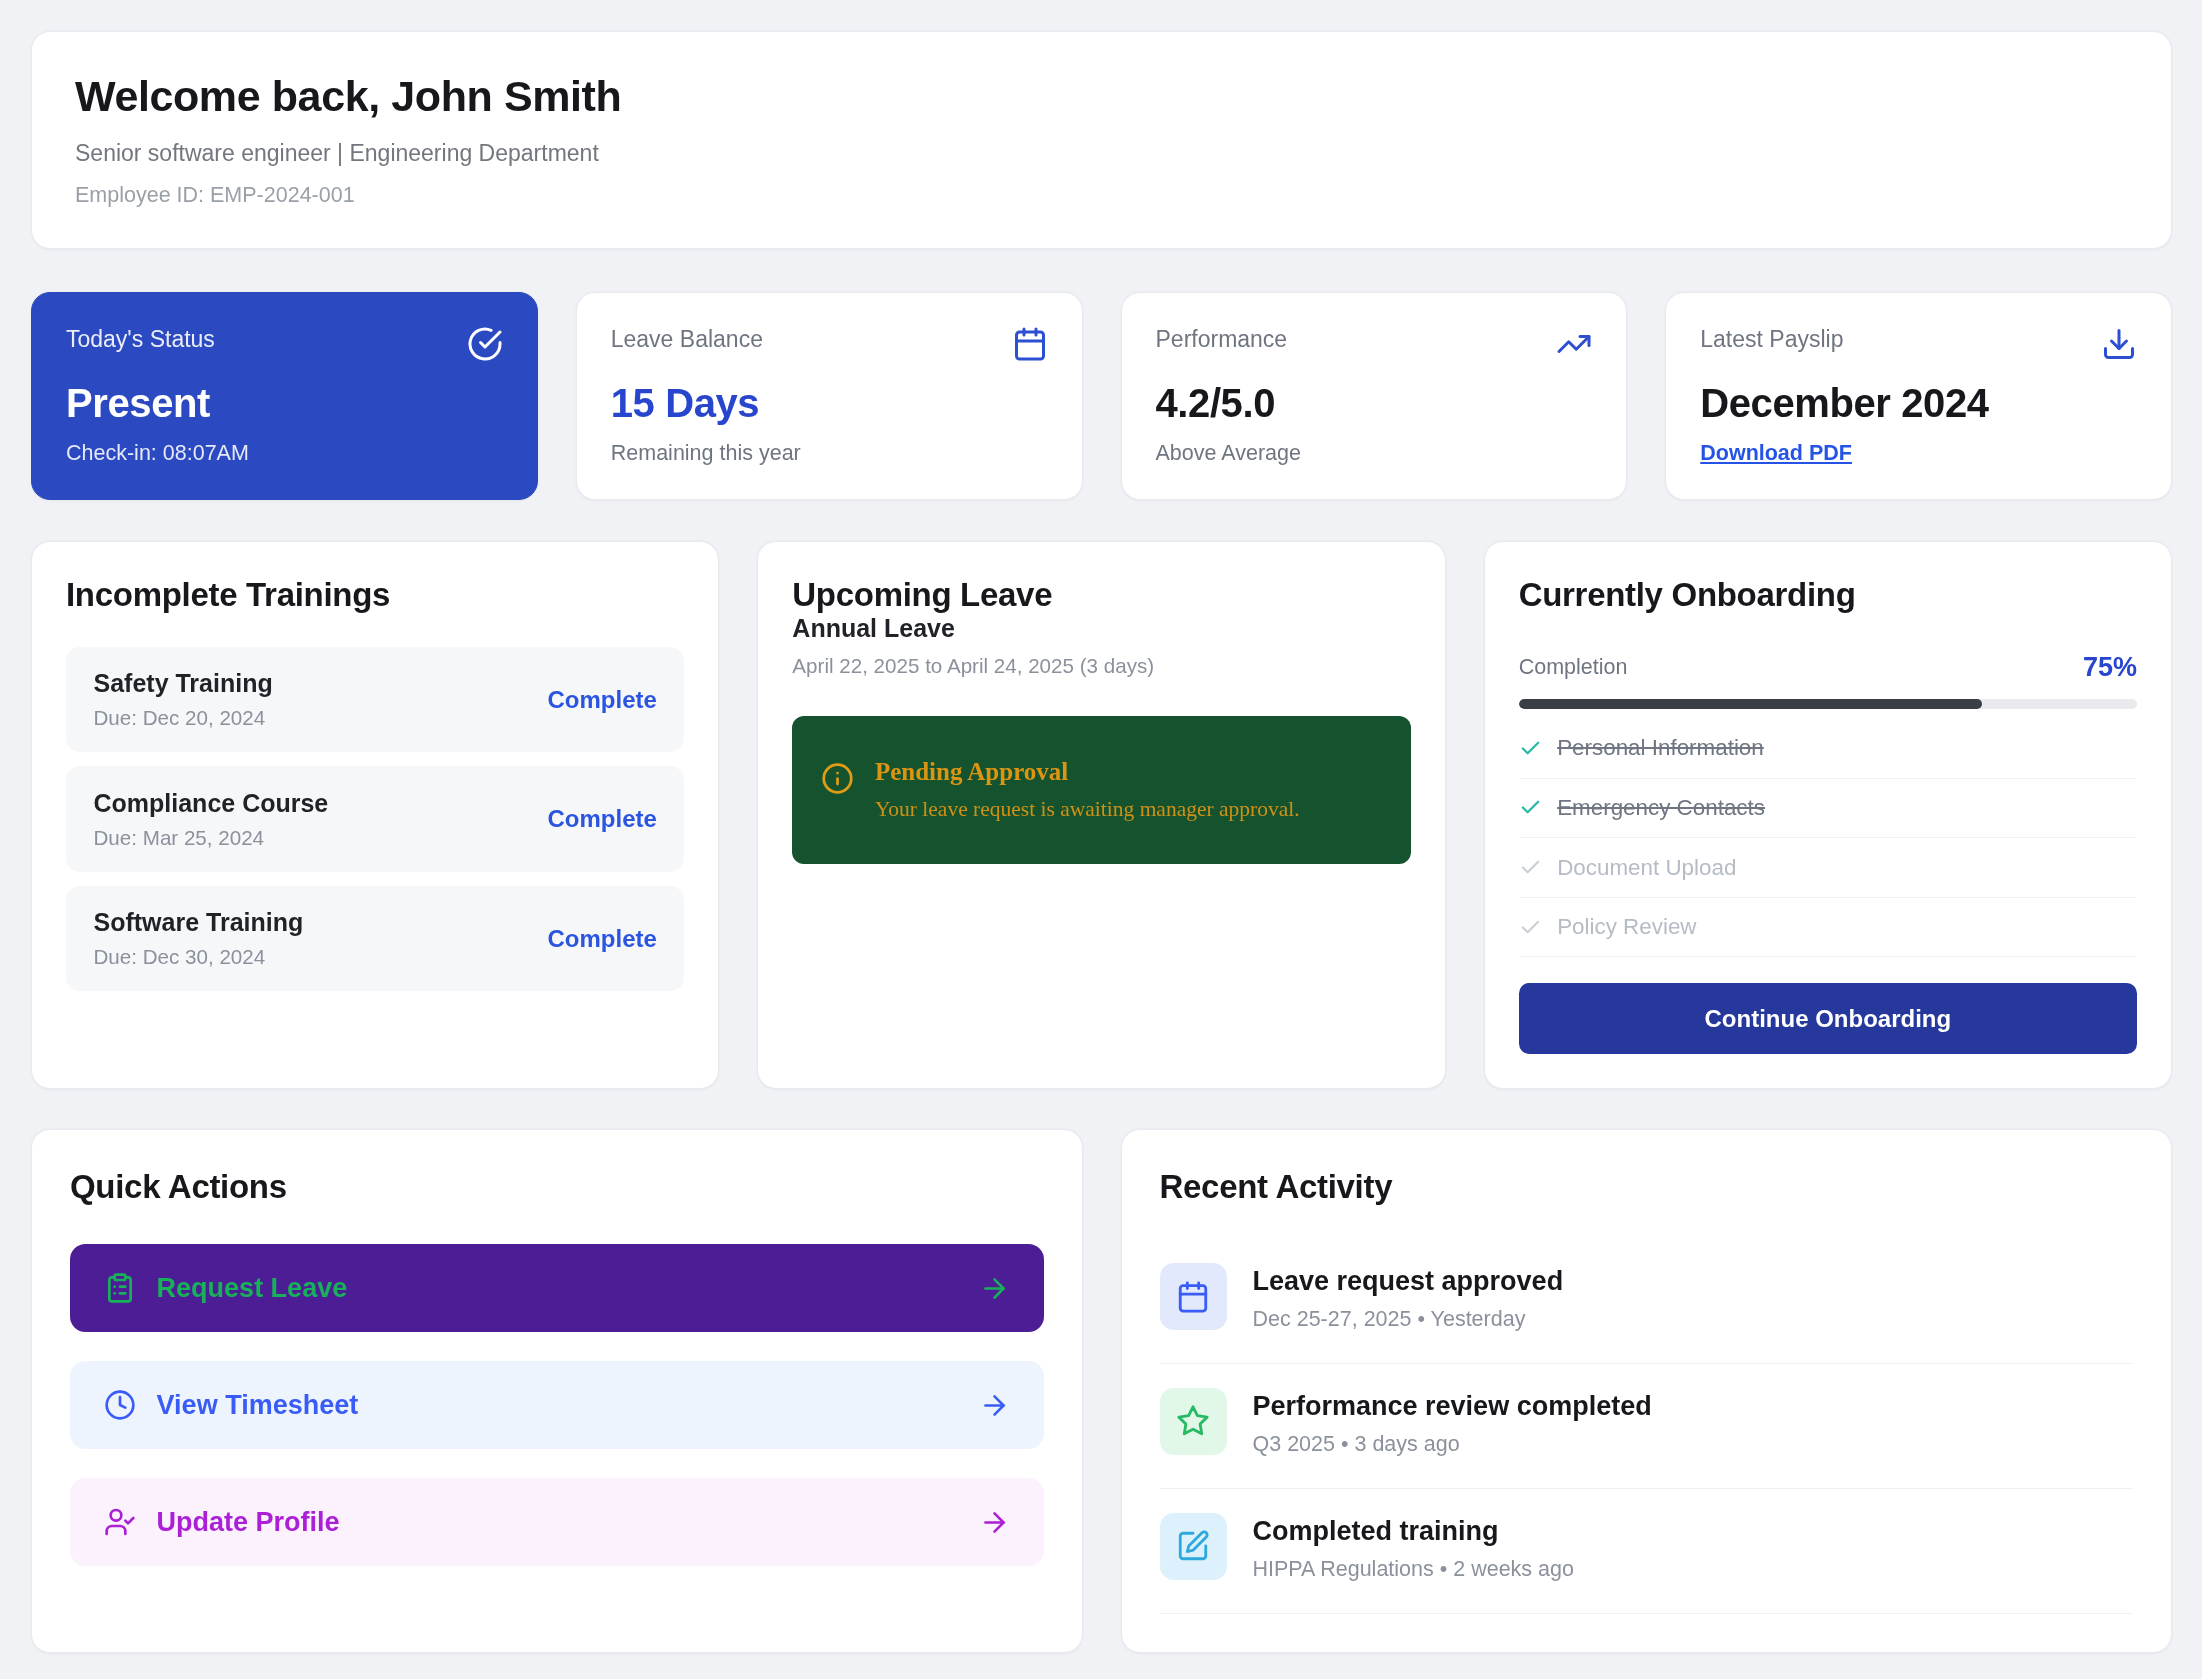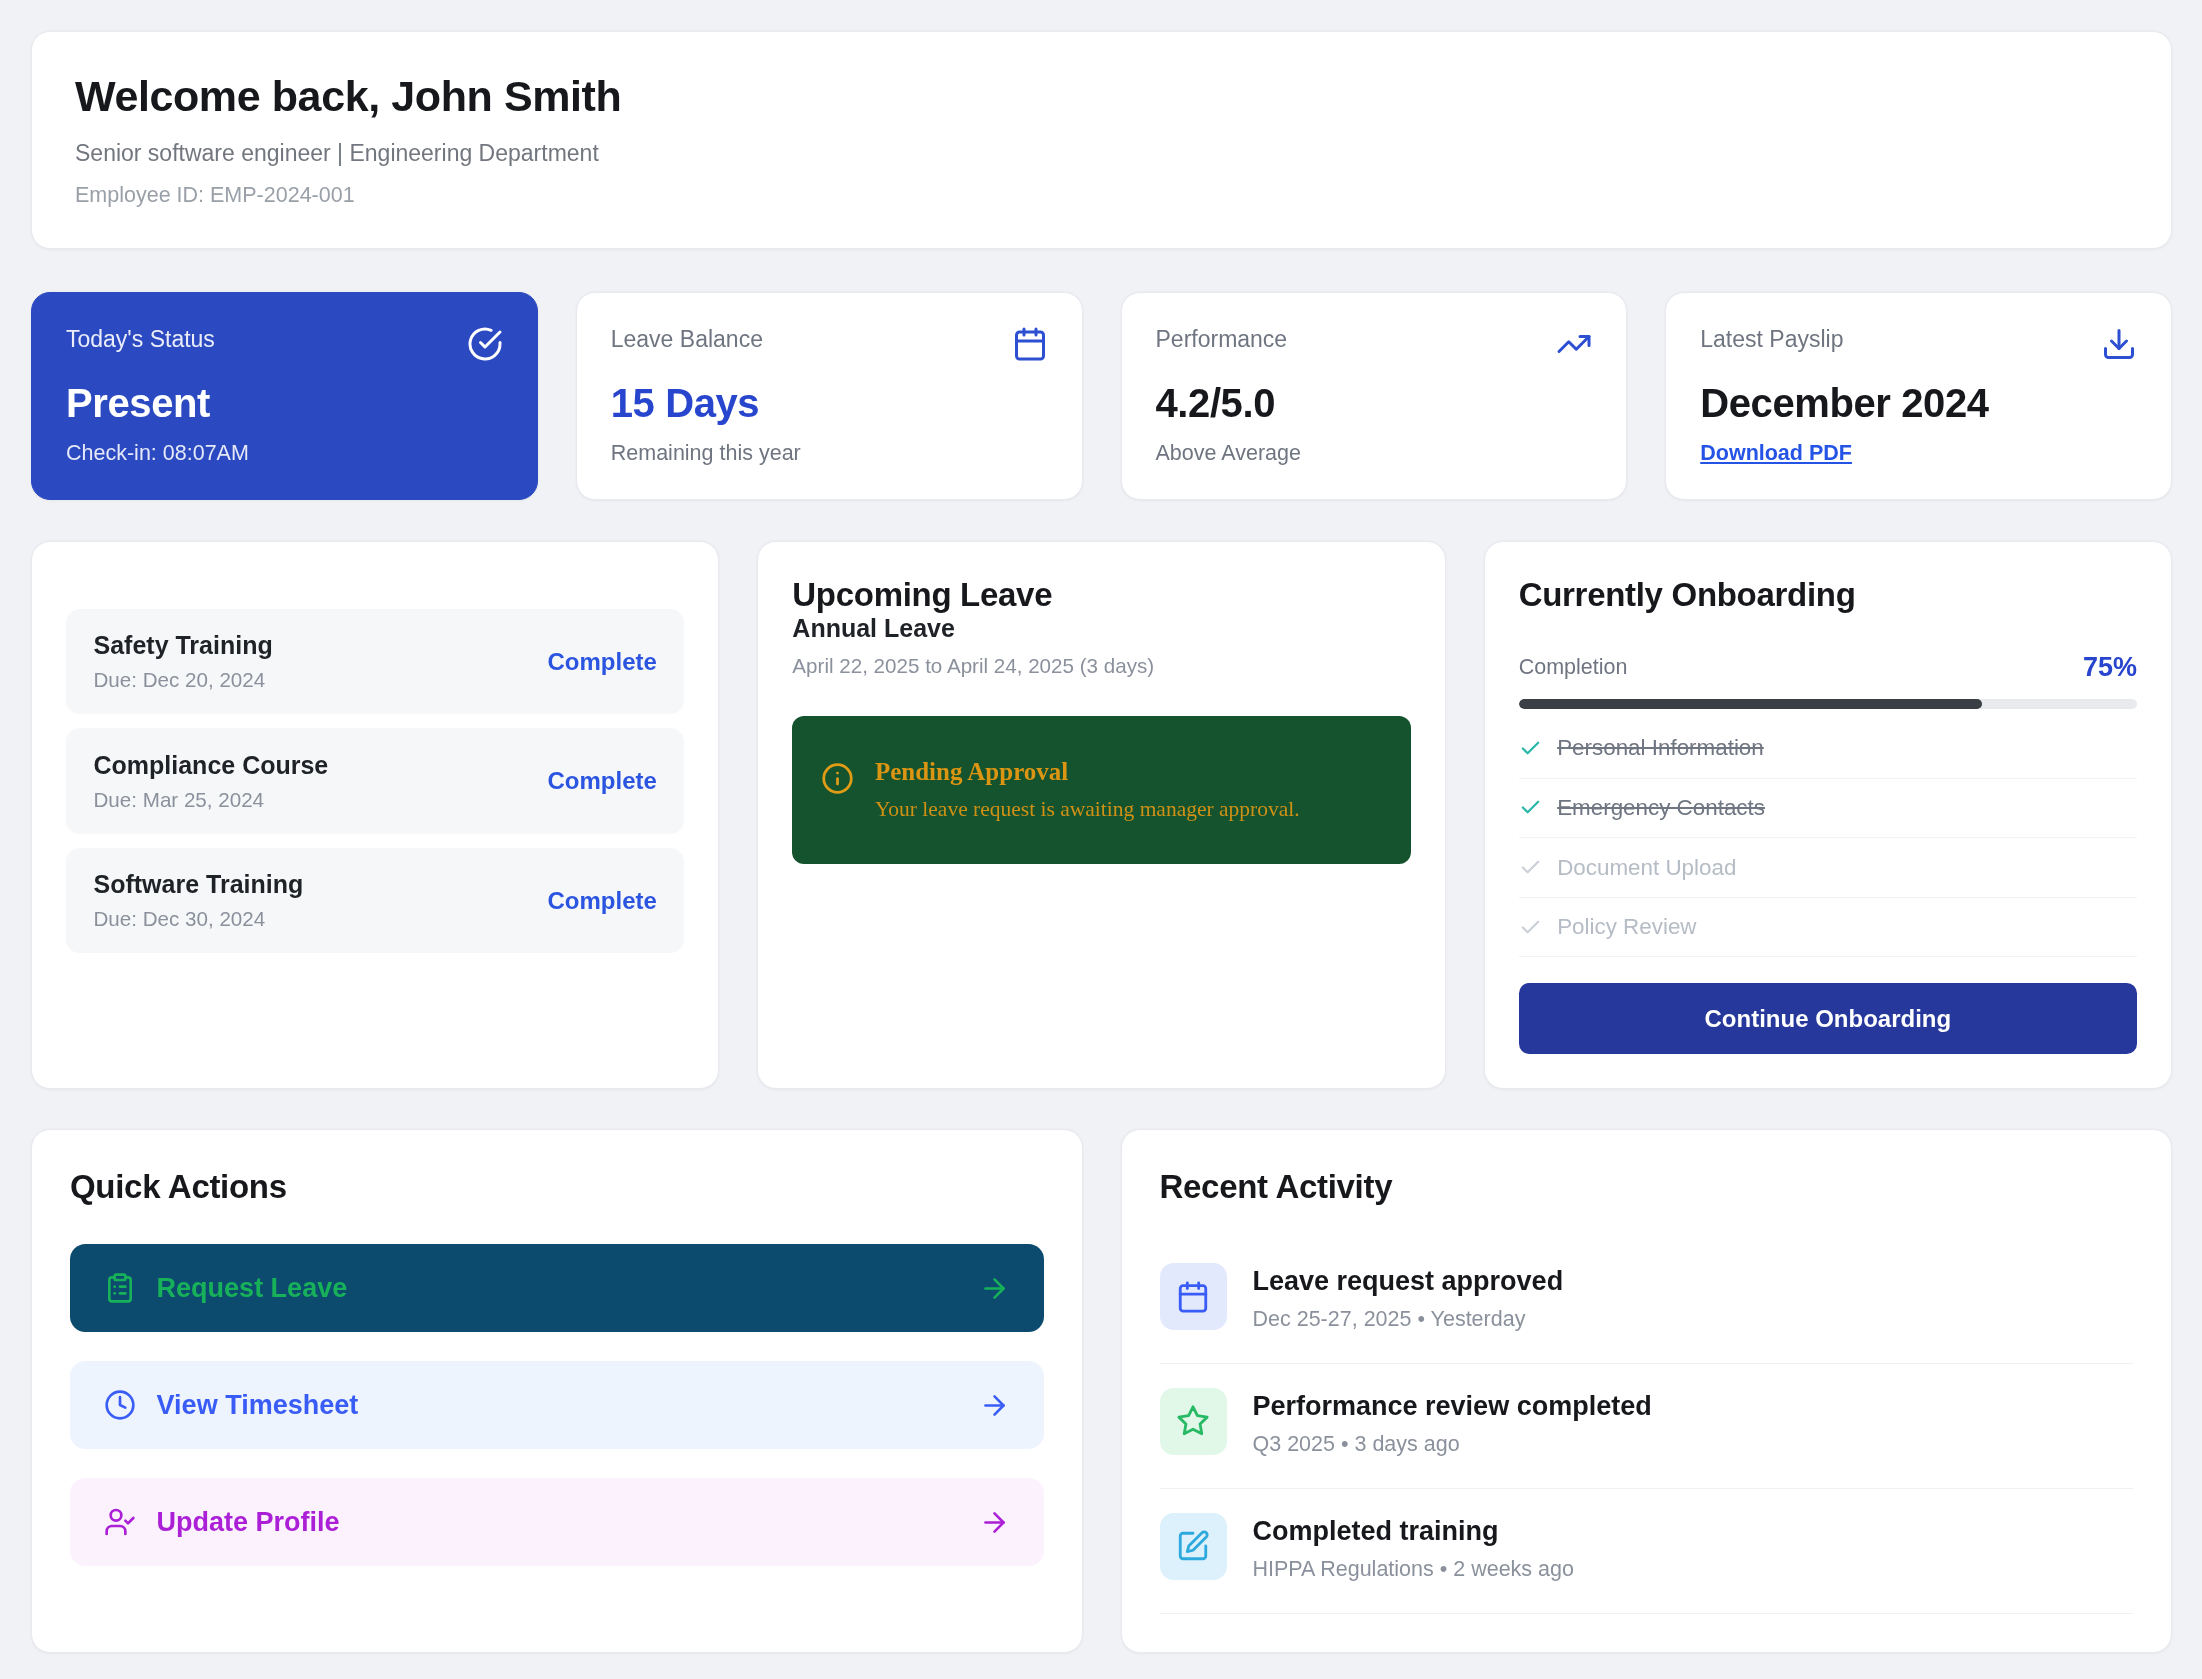--- a/index.html
+++ b/index.html
@@ -86,21 +86,21 @@
 
   
   .bottom-grid { display: grid; grid-template-columns: 1fr 1fr; gap: 38px; margin-top: 40px; align-items: stretch; }
   .wide-panel { padding: 38px; }
   .qa-list { margin-top: 38px; display: flex; flex-direction: column; gap: 29px; }
   .qa-row { border-radius: 15.5px; padding: 28px 34px; display: flex; justify-content: space-between;
             align-items: center; cursor: pointer; }
   .qa-left { display: flex; align-items: center; gap: 20.6px; font-size: 27px; font-weight: 600; }
   .qa-left svg { width: 32px; height: 32px; }
   .qa-arrow svg { width: 31px; height: 31px; }
-  .qa-green  { background: #0c4a6e; color: #17b15a; gap: 22px; }
+  .qa-green  { background: #4c1d95; color: #17b15a; gap: 22px; }
   .qa-blue   { background: #edf4fe; color: #3a5cf6; }
   .qa-purple { background: #fbf2fd; color: #ab1fd6; }
 
   .ra-list { margin-top: 36px; }
   .ra-item { display: flex; gap: 26px; align-items: flex-start; padding: 24px 0 31px;
              border-bottom: 0.9px solid #eef0f4; }
   .ra-item:first-child { padding-top: 20.6px; }
   .ra-tile { width: 67px; height: 67px; border-radius: 13.8px; display: flex;
              align-items: center; justify-content: center; flex: none; }
   .ra-tile svg { width: 34px; height: 34px; }
@@ -177,20 +177,21 @@
       </span>
     </div>
     <div class="stat-value">December 2024</div>
     <a class="stat-link">Download PDF</a>
   </div>
 </section>
 
 <section class="mid-grid">
 
   <div class="card panel">
+    <h2 class="section-title">Incomplete Trainings</h2>
     <div class="training-list">
       <div class="training-item">
         <div>
           <div class="t-name">Safety Training</div>
           <div class="t-due">Due: Dec 20, 2024</div>
         </div>
         <a class="t-complete">Complete</a>
       </div>
       <div class="training-item">
         <div>

